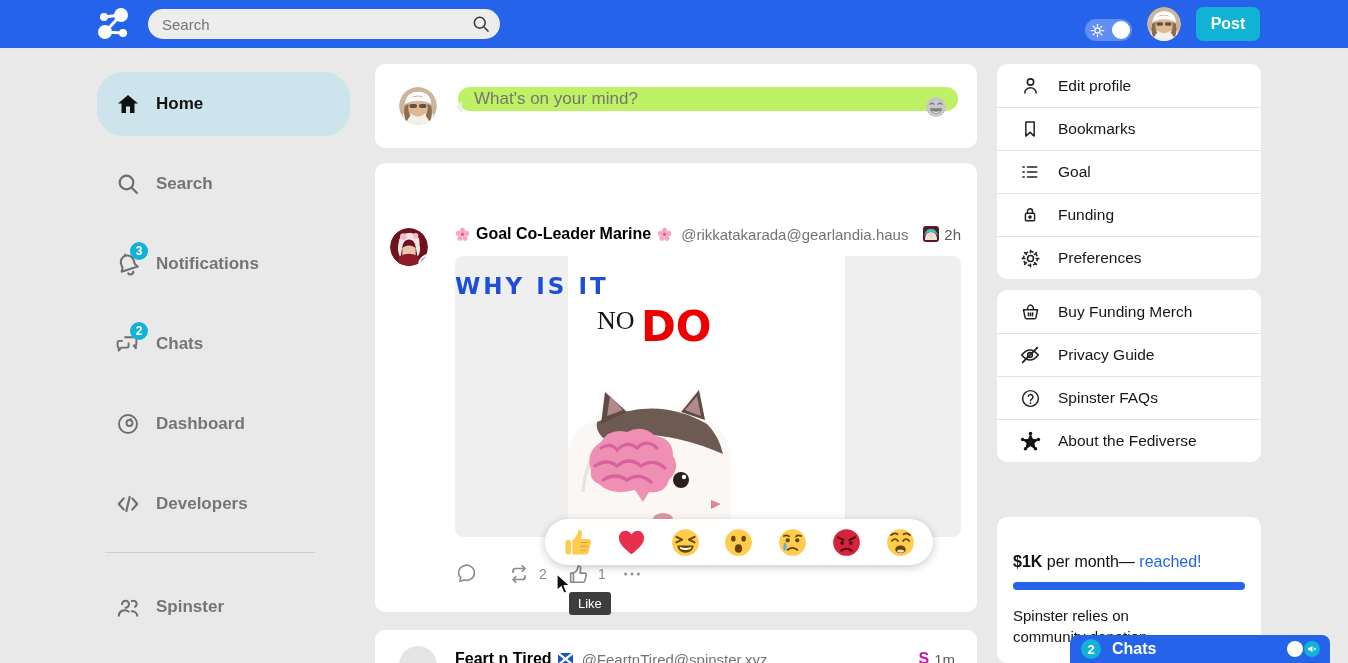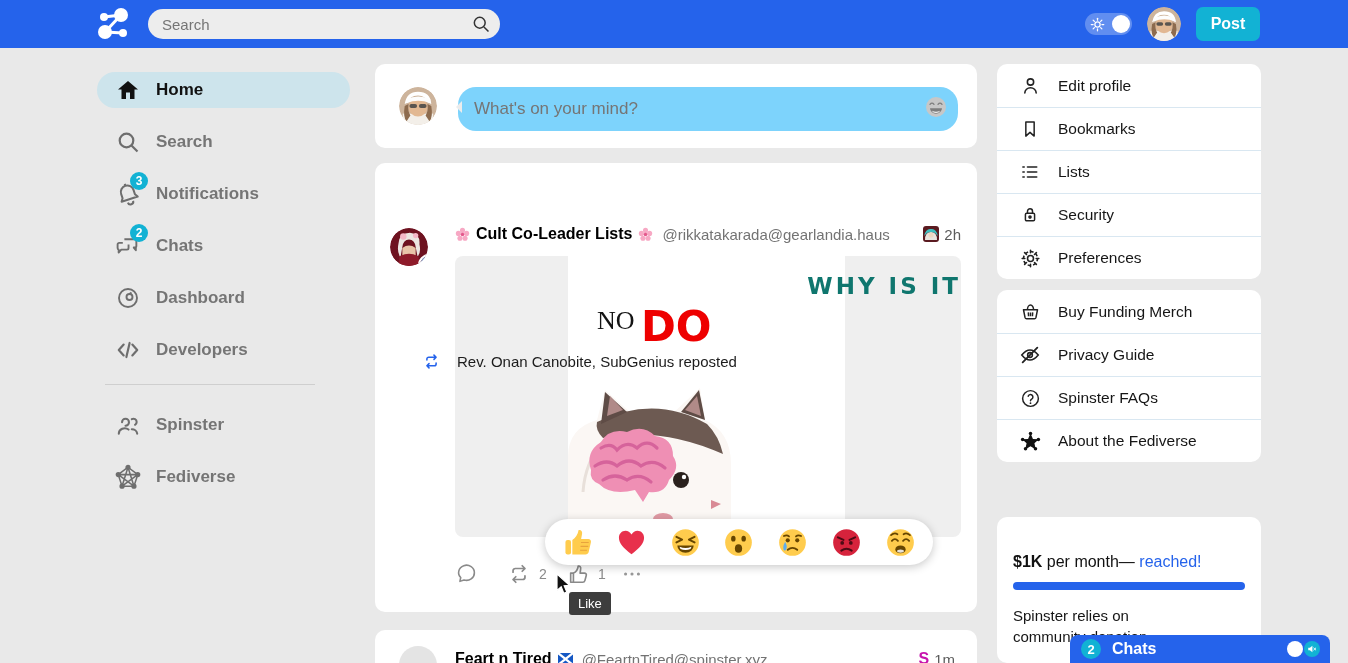--- a/index.html
+++ b/index.html
@@ -8,50 +8,50 @@
 
   
   .topbar { position:absolute; top:0; left:0; width:1348px; height:48px;
     background:#2563eb; display:flex; align-items:center; z-index:40; }
   .logo { margin-left:95px; width:38px; height:34px; cursor:pointer; }
   .searchbox { margin-left:15px; width:352px; height:30px; background:#ededed;
     border-radius:16px; position:relative; display:flex; align-items:center; }
   .searchbox input { flex:1; border:none; outline:none; background:transparent;
     padding:0 36px 0 14px; font-size:15px; color:#333; font-family:inherit; }
   .searchbox .mag { position:absolute; right:9px; top:5px; }
-  .top-right { margin-left:auto; margin-right:88px; display:flex; align-items:center; gap:15px; }
+  .top-right { margin-left:auto; margin-right:88px; display:flex; align-items:flex-end; gap:15px; }
   .theme-toggle { width:47px; height:22px; border-radius:12px; background:rgba(255,255,255,.28);
     position:relative; display:flex; align-items:center; cursor:pointer; }
   .theme-toggle .sun { margin-left:5px; }
   .theme-toggle .knob { position:absolute; right:2px; top:2px; width:18px; height:18px;
     border-radius:50%; background:#fff; }
   .avatar-sm { width:34px; height:34px; border-radius:50%; overflow:hidden; cursor:pointer; }
   .post-btn { width:64px; height:34px; border:none; border-radius:7px; background:#12b2d4;
     color:#fff; font-weight:bold; font-size:16px; cursor:pointer; font-family:inherit; }
 
   
   .left-nav { position:absolute; left:97px; top:72px; width:253px; }
-  .nav-item { height:36px; margin-bottom:16px; display:flex; align-items:center;
+  .nav-item { height:64px; margin-bottom:16px; display:flex; align-items:center;
     padding-left:17px; gap:15px; color:#757575; font-weight:bold; font-size:17px;
     cursor:pointer; border-radius:26px; }
   .nav-item.active { background:#cde4ec; color:#111; }
   .nav-icn { width:27px; height:27px; position:relative; display:flex;
     align-items:center; justify-content:center; flex:none; }
   .badge { position:absolute; top:-9px; right:-7px; min-width:18px; height:18px;
     border-radius:50%; background:#12b2d4; color:#fff; font-size:12px; font-weight:bold;
     display:flex; align-items:center; justify-content:center; }
   .nav-divider { height:1px; background:#cfcfcf; margin:6px 35px 22px 8px; }
 
   
   .card { position:absolute; left:375px; width:602px; background:#fff; border-radius:10px; }
   .compose-card { top:64px; height:84px; }
   .avatar-md { width:38px; height:38px; border-radius:50%; overflow:hidden; }
   .compose-card .avatar-md { position:absolute; left:24px; top:23px; cursor:pointer; }
-  .compose-bubble { position:absolute; left:83px; right:19px; top:23px; height:44px;
-    background:#7dd3fc; border-radius:18px; display:flex; align-items:center; }
+  .compose-bubble { position:absolute; left:83px; right:19px; top:23px; height:24px;
+    background:#bef264; border-radius:18px; display:flex; align-items:center; }
   .compose-bubble:before { content:""; position:absolute; left:-8px; top:14px;
     border:6px solid transparent; border-right-color:#ececec; }
   .compose-bubble input { flex:1; background:transparent; border:none; outline:none;
     font-size:17px; color:#555; padding:0 40px 0 16px; font-family:inherit; }
   .compose-emoji { position:absolute; right:10px; top:8px; cursor:pointer; }
 
   .post-card { top:163px; height:449px; }
   .repost-line { position:absolute; left:48px; top:190px; display:flex; align-items:center;
     gap:17px; font-size:15px; color:#1c1c1c; }
   .post-card * { z-index:1; }
@@ -65,23 +65,23 @@
   .author-name { font-weight:bold; color:#000; cursor:pointer; white-space:nowrap; }
   .author-handle { color:#737373; font-size:15px; margin-left:3px; cursor:pointer;
     white-space:nowrap; overflow:hidden; }
   .meta-right { margin-left:auto; display:flex; align-items:center; gap:5px; flex:none; }
   .miku { width:16px; height:16px; border-radius:3px; overflow:hidden; }
   .post-time { color:#5c5c5c; font-size:15px; }
 
   .meme { position:absolute; left:80px; top:93px; width:506px; height:281px;
     border-radius:8px; overflow:hidden; background:#efefef; cursor:pointer; }
   .meme-center { position:absolute; left:113px; width:277px; top:0; bottom:0; background:#fff; }
-  .meme-l1 { position:absolute; left:0; right:0; top:17px; text-align:right;
+  .meme-l1 { position:absolute; left:0; right:0; top:17px; text-align:left;
     font-family:"DejaVu Sans", sans-serif; font-weight:bold; font-size:23px;
-    letter-spacing:3px; color:#0f766e; }
+    letter-spacing:3px; color:#1d4ed8; }
   .meme-no { position:absolute; left:142px; top:50px; font-family:Liberation Serif, serif;
     font-size:26px; color:#141414; }
   .meme-do { position:absolute; left:186px; top:46px; font-family:"DejaVu Sans", sans-serif;
     font-weight:bold; font-size:42px; color:#ee0000; }
   .meme-cat { position:absolute; left:0; bottom:0; }
   .meme-brain { position:absolute; left:122px; top:168px; }
 
   .react-pill { position:absolute; left:170px; top:356px; width:388px; height:46px;
     background:#fff; border-radius:23px; box-shadow:0 2px 10px rgba(0,0,0,.22);
     display:flex; align-items:center; justify-content:space-between; padding:0 17px; z-index:5; }
@@ -296,27 +296,20 @@
     <svg class="compose-emoji" width="24" height="24" viewBox="0 0 36 36">
       <circle cx="18" cy="18" r="15" fill="#c7c7c7"></circle>
       <path d="M9 14 q3 -3.5 6 0 M21 14 q3 -3.5 6 0" stroke="#7d7d7d" stroke-width="2" fill="none" stroke-linecap="round"></path>
       <path d="M9 20 a9 8 0 0 0 18 0 z" fill="#7d7d7d"></path>
       <path d="M12 23.5 q6 3 12 0 l-1.5 2.5 q-4.5 2 -9 0 Z" fill="#efefef"></path>
     </svg>
   </div>
 </section>
 
 <article class="card post-card">
-  <div class="repost-line">
-    <svg width="17" height="17" viewBox="0 0 24 24" fill="none" stroke="#2563eb" stroke-width="2.2" stroke-linecap="round" stroke-linejoin="round">
-      <path d="M5.5 10 V8.5 a2.5 2.5 0 0 1 2.5 -2.5 h10.5 m-3 -3 l3 3 l-3 3"></path>
-      <path d="M18.5 14 v1.5 a2.5 2.5 0 0 1 -2.5 2.5 H5.5 m3 3 l-3 -3 l3 -3"></path>
-      </svg>
-    <span>Rev. Onan Canobite, SubGenius reposted</span>
-  </div>
 
   <div class="post-avatar avatar-md">
     <svg width="38" height="38" viewBox="0 0 40 40">
       <circle cx="20" cy="20" r="20" fill="#6e1220"></circle>
       <path d="M9 16 Q10 5 21 5 Q32 6 31 17 Q33 26 29 30 L27 20 Q26 12 20 12 Q14 12 13 20 L11 31 Q7 25 9 16 Z" fill="#ece6e2"></path>
       <circle cx="14" cy="9" r="3.4" fill="#f4b8c8"></circle>
         <circle cx="27" cy="8" r="2.8" fill="#f4b8c8"></circle>
       <path d="M13 21 Q20 16 27 21 L27 30 Q20 34 13 30 Z" fill="#e8c4a8"></path>
       <path d="M10 30 Q20 24 30 30 L31 40 L9 40 Z" fill="#8e1b2a"></path>
     </svg>
@@ -336,21 +329,21 @@
     <svg width="15" height="15" viewBox="0 0 20 20">
       <g fill="#f7a8c4">
           <circle cx="10" cy="4.5" r="3.4"></circle>
           <circle cx="15.5" cy="8.5" r="3.4"></circle>
       <circle cx="13.4" cy="15" r="3.4"></circle>
           <circle cx="6.6" cy="15" r="3.4"></circle>
           <circle cx="4.5" cy="8.5" r="3.4"></circle>
         </g>
       <circle cx="10" cy="10" r="2.4" fill="#e4588c"></circle>
       </svg>
-    <span class="author-name">Cult Co-Leader Lists</span>
+    <span class="author-name">Goal Co-Leader Marine</span>
     <svg width="15" height="15" viewBox="0 0 20 20">
       <g fill="#f7a8c4">
           <circle cx="10" cy="4.5" r="3.4"></circle>
           <circle cx="15.5" cy="8.5" r="3.4"></circle>
       <circle cx="13.4" cy="15" r="3.4"></circle>
           <circle cx="6.6" cy="15" r="3.4"></circle>
           <circle cx="4.5" cy="8.5" r="3.4"></circle>
         </g>
       <circle cx="10" cy="10" r="2.4" fill="#e4588c"></circle>
       </svg>
@@ -517,31 +510,31 @@
         <line x1="9" y1="6" x2="20" y2="6"></line>
           <line x1="9" y1="12" x2="20" y2="12"></line>
           <line x1="9" y1="18" x2="20" y2="18"></line>
         <g stroke-dasharray="1.5 2">
             <line x1="3.5" y1="6" x2="6" y2="6"></line>
             <line x1="3.5" y1="12" x2="6" y2="12"></line>
             <line x1="3.5" y1="18" x2="6" y2="18"></line>
           </g>
         </svg>
       </span>
-    <span>Lists</span>
+    <span>Goal</span>
   </div>
   <div class="menu-row">
     <span class="menu-icn">
       <svg width="20" height="20" viewBox="0 0 24 24" fill="none" stroke="#222" stroke-width="1.8">
         <rect x="6.5" y="10" width="11" height="9" rx="1.5"></rect>
         <path d="M9 10 V7.5 a3 3 0 0 1 6 0 V10"></path>
           <circle cx="12" cy="14.5" r="1.3" fill="#222"></circle>
         </svg>
       </span>
-    <span>Security</span>
+    <span>Funding</span>
   </div>
   <div class="menu-row">
     <span class="menu-icn">
       <svg width="21" height="21" viewBox="0 0 24 24" fill="none" stroke="#222" stroke-width="1.8">
         <circle cx="12" cy="12" r="3.4"></circle>
         <path d="M12 2.5 v3 M12 18.5 v3 M2.5 12 h3 M18.5 12 h3 M5.3 5.3 l2.1 2.1 M16.6 16.6 l2.1 2.1 M5.3 18.7 l2.1 -2.1 M16.6 7.4 l2.1 -2.1" stroke-linecap="round"></path>
         <circle cx="12" cy="12" r="8" stroke-dasharray="3.2 3.1"></circle>
         </svg>
       </span>
     <span>Preferences</span>

